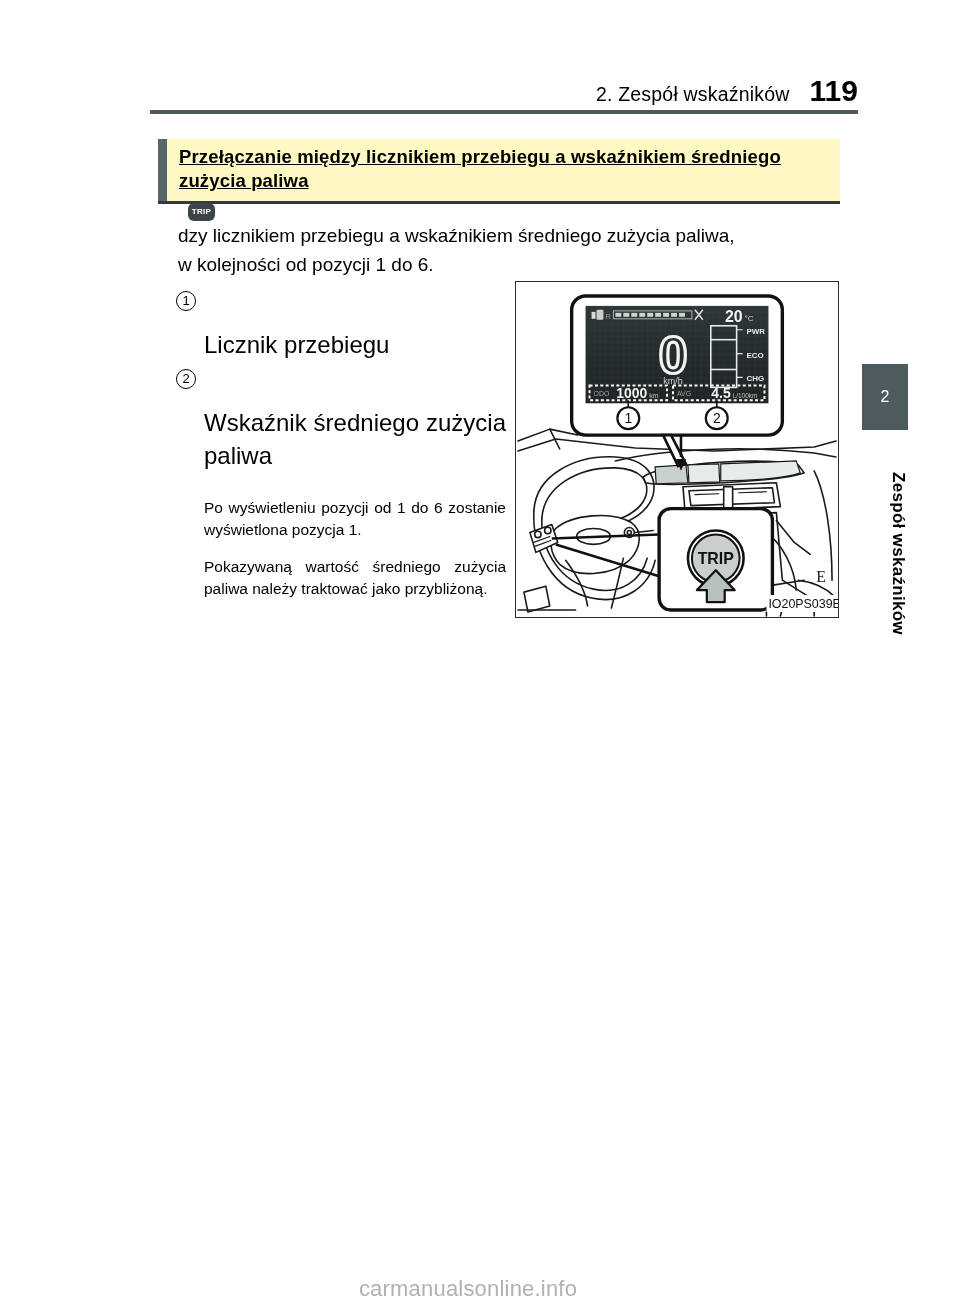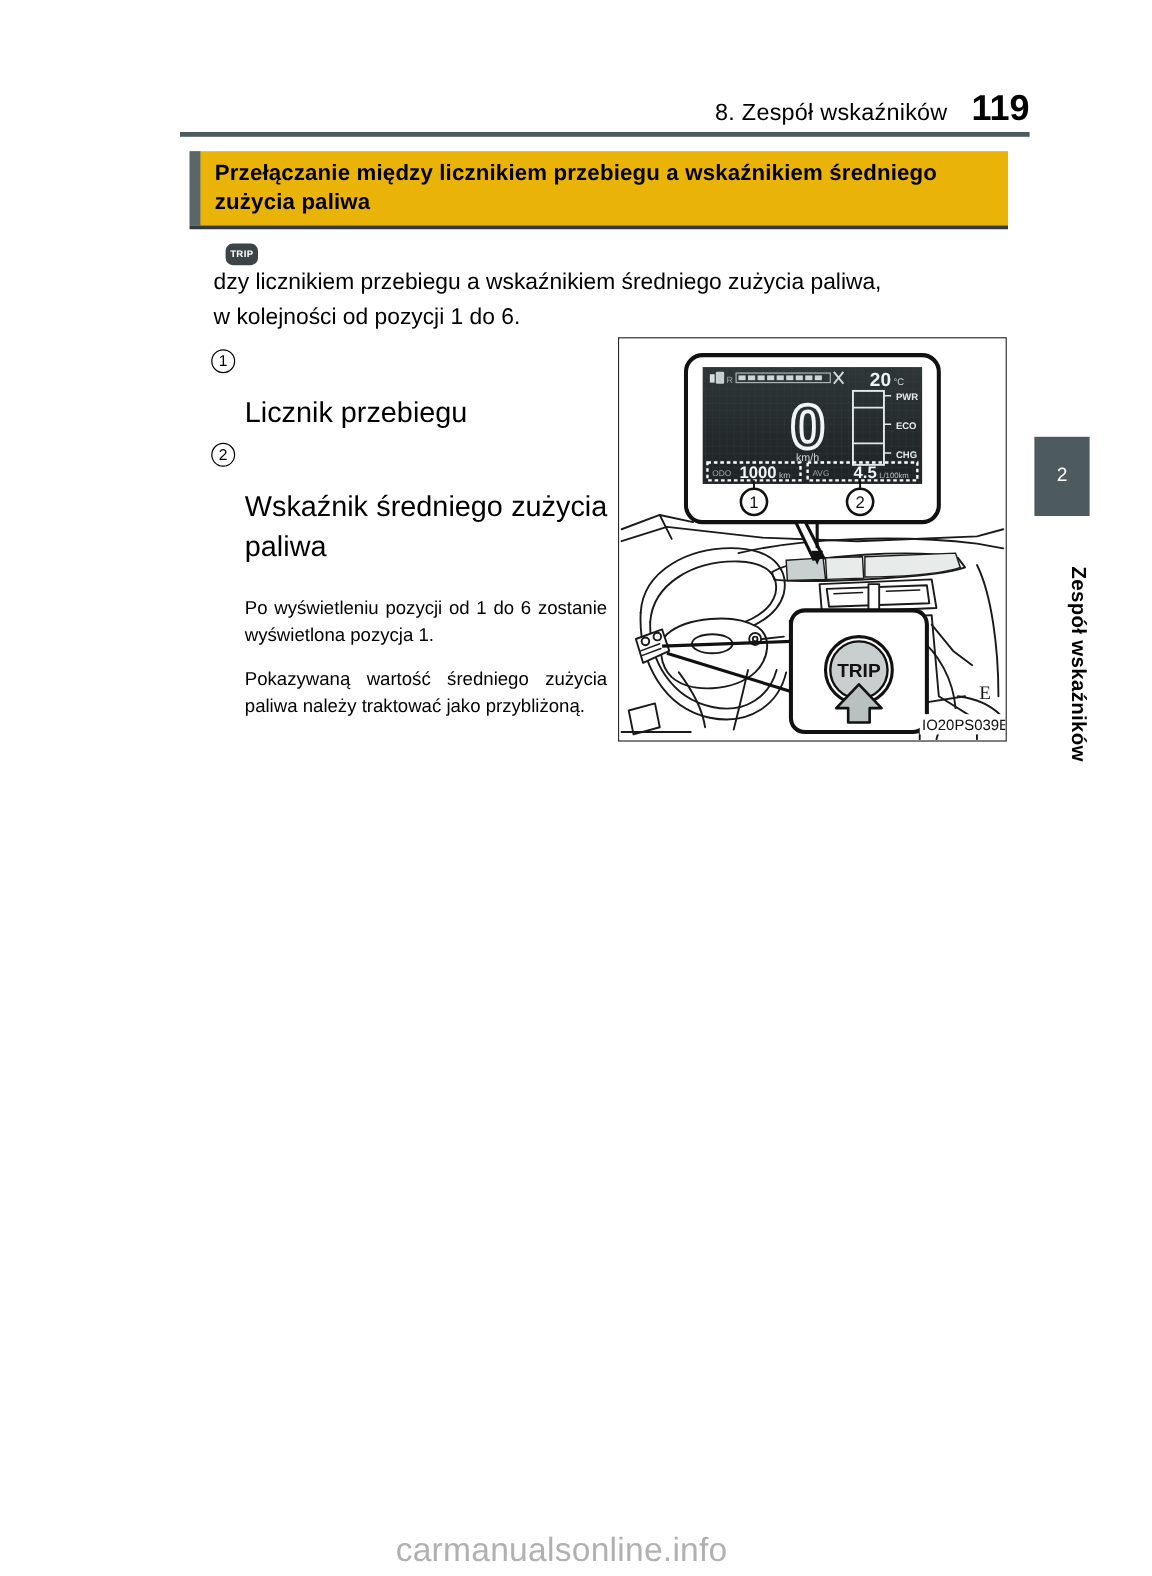--- a/index.html
+++ b/index.html
@@ -48,27 +48,28 @@
     top: 110px;
     width: 708px;
     height: 4px;
     background: #4e5b5e;
   }
 
   
   .section-title {
     position: absolute;
     left: 158px;
-    top: 126px;
+    top: 139px;
     width: 682px;
     min-height: 56px;
-    background: #eab308;
+    background: #fef9c3;
     border-bottom: 3px solid #333a3c;
     box-sizing: border-box;
     display: flex;
+    text-decoration: underline;
   }
   .section-title-bar {
     width: 9px;
     background: #5a6669;
     flex: 0 0 9px;
   }
   .section-title-text {
     flex: 1;
     padding: 6px 10px 7px 12px;
     font-size: 18.5px;
@@ -200,29 +201,29 @@
   
   .watermark {
     position: absolute;
     left: 0;
     top: 1276px;
     width: 960px;
     text-align: center;
     padding-right: 24px;
     box-sizing: border-box;
     color: #b1b1b1;
-    font-size: 28px;
+    font-size: 22px;
     letter-spacing: 0.2px;
   }
 </style>
 </head>
 <body>
 
 <div class="page-header">
-  <span class="header-chapter">8. Zespół wskaźników</span>
+  <span class="header-chapter">2. Zespół wskaźników</span>
   <span class="header-pageno">119</span>
 </div>
 <div class="header-rule"></div>
 
 <div class="section-title">
   <div class="section-title-bar"></div>
   <div class="section-title-text">
     <span>Przełączanie między licznikiem przebiegu a wskaźnikiem</span>
     <span>średniego zużycia paliwa</span>
   </div>

